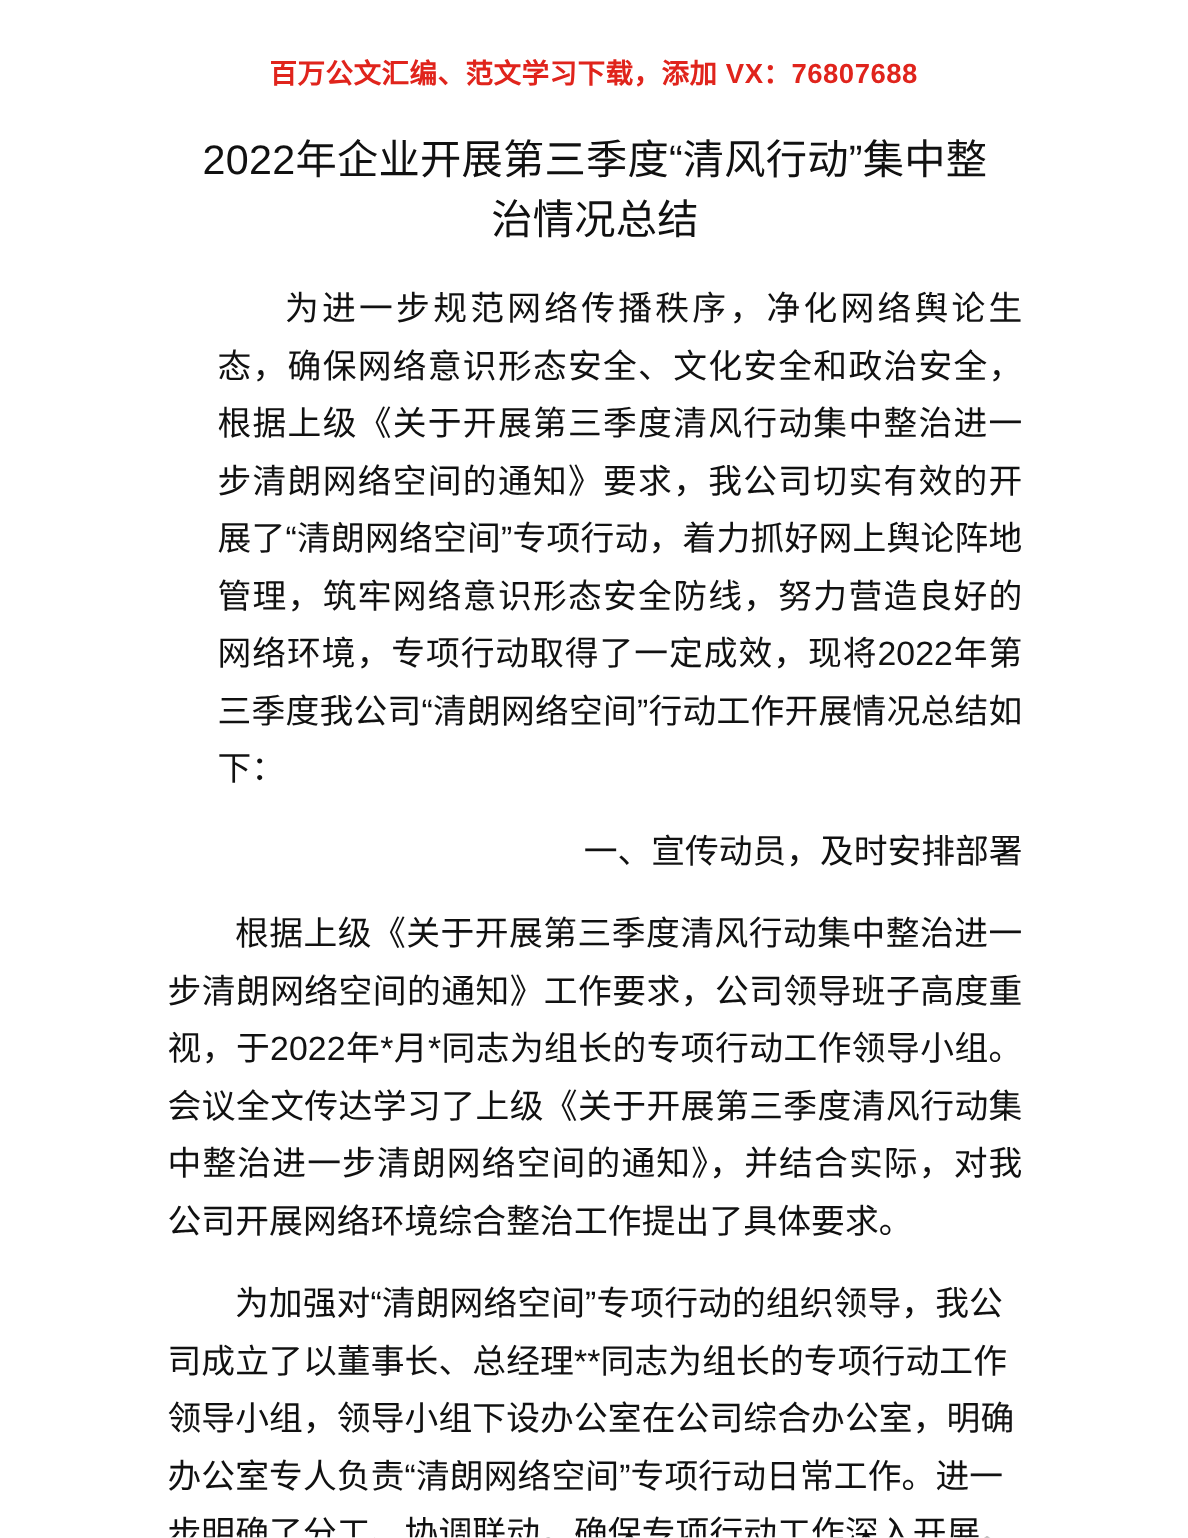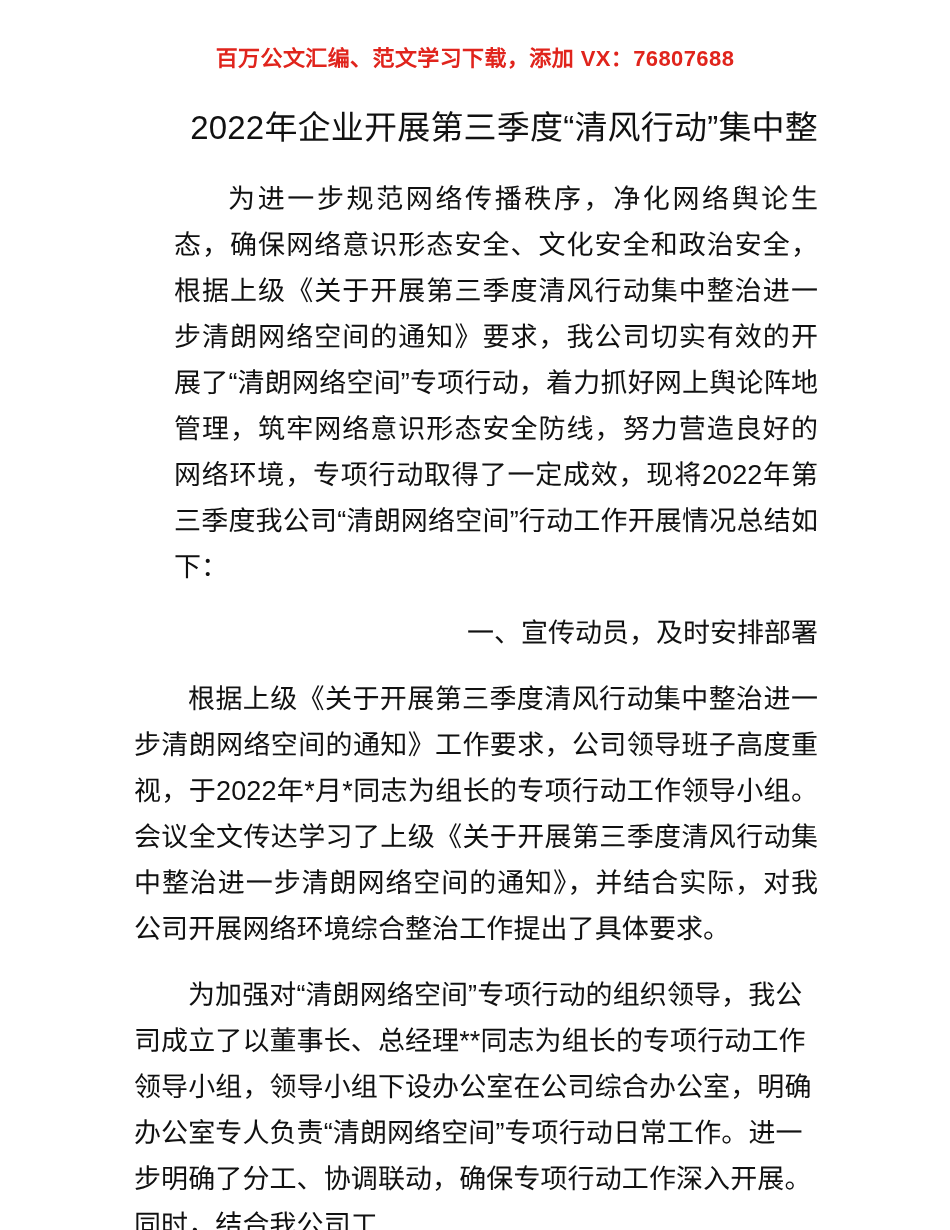--- a/index.html
+++ b/index.html
@@ -48,21 +48,21 @@
     width: 950px;
   }
 
   
   .doc-title {
     margin: 0;
     padding: 26px 0 0 0;
     font-size: 33px;
     font-weight: 400;
     line-height: 48px;
-    text-align: right;
+    text-align: center;
     letter-spacing: 0.2px;
     color: #111111;
   }
 
   
   .para {
     margin: 0;
     padding-top: 20px;
     font-size: 27px;
     line-height: 46px;
@@ -98,20 +98,21 @@
 <div class="page">
 
   <div class="promo-banner">
     <span class="promo-text">百万公文汇编、范文学习下载，添加 VX：76807688</span>
   </div>
 
   <div class="doc-body">
 
     <h1 class="doc-title">
       <span>2022年企业开展第三季度“清风行动”集中整</span><br>
+      <span>治情况总结</span>
     </h1>
 
     <p class="para first-para">为进一步规范网络传播秩序，净化网络舆论生态，确保网络意识形态安全、文化安全和政治安全，根据上级《关于开展第三季度清风行动集中整治进一步清朗网络空间的通知》要求，我公司切实有效的开展了“清朗网络空间”专项行动，着力抓好网上舆论阵地管理，筑牢网络意识形态安全防线，努力营造良好的网络环境，专项行动取得了一定成效，现将2022年第三季度我公司“清朗网络空间”行动工作开展情况总结如下：</p>
 
     <p class="section-heading">一、宣传动员，及时安排部署</p>
 
     <p class="para">根据上级《关于开展第三季度清风行动集中整治进一步清朗网络空间的通知》工作要求，公司领导班子高度重视，于2022年*月*同志为组长的专项行动工作领导小组。会议全文传达学习了上级《关于开展第三季度清风行动集中整治进一步清朗网络空间的通知》，并结合实际，对我公司开展网络环境综合整治工作提出了具体要求。</p>
 
 
     <p class="para tail-para">为加强对“清朗网络空间”专项行动的组织领导，我公司成立了以董事长、总经理**同志为组长的专项行动工作领导小组，领导小组下设办公室在公司综合办公室，明确办公室专人负责“清朗网络空间”专项行动日常工作。进一步明确了分工、协调联动，确保专项行动工作深入开展。同时，结合我公司工</p>

